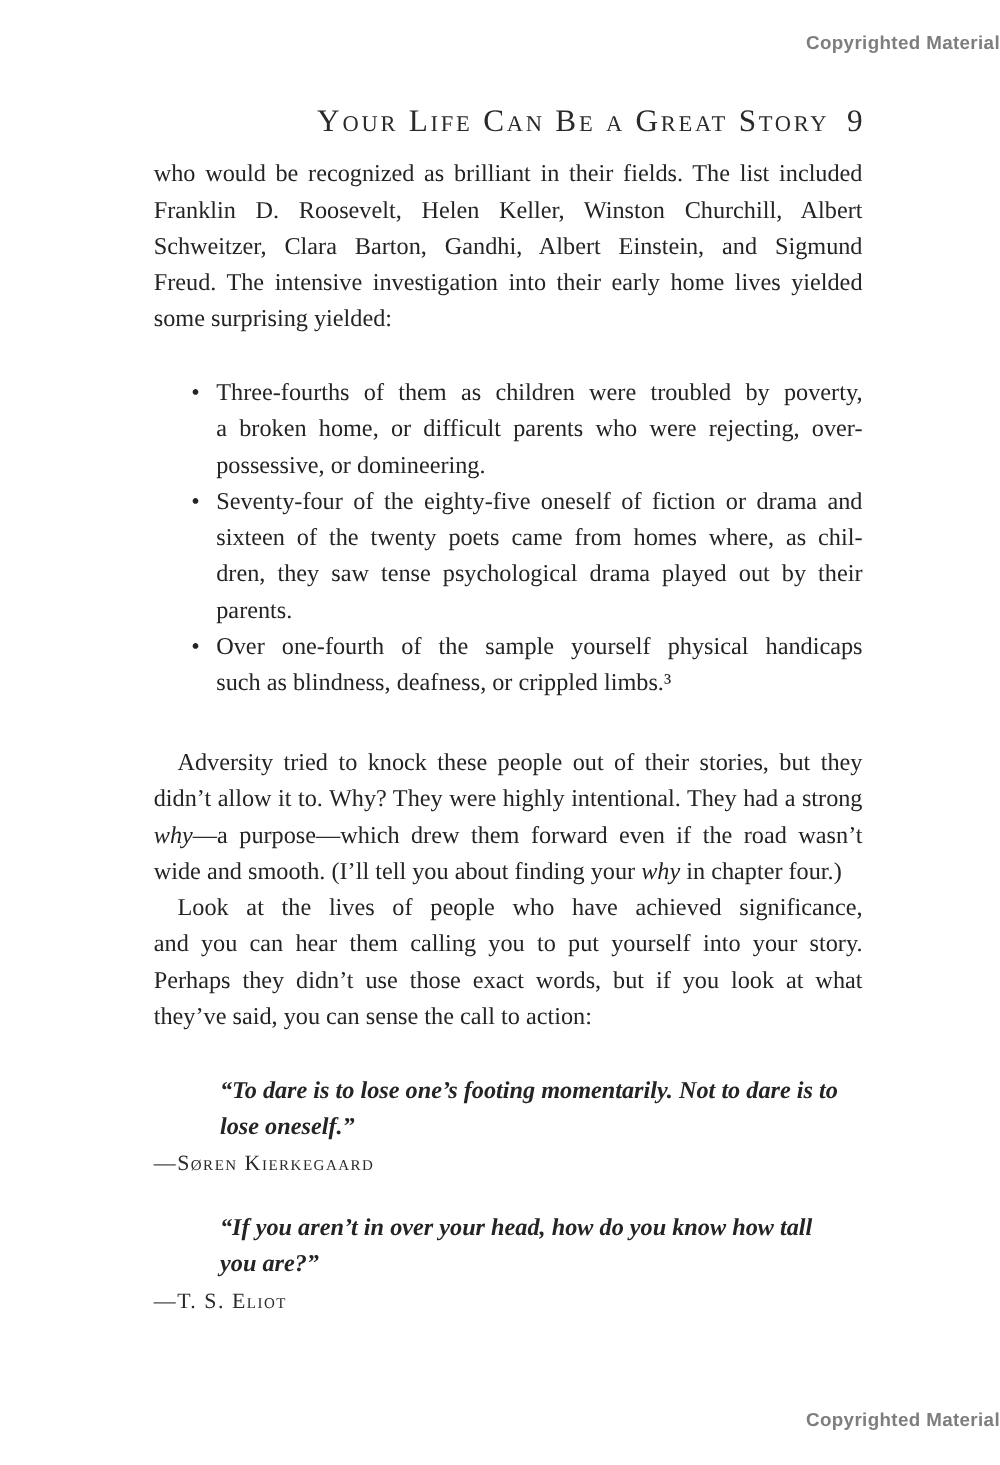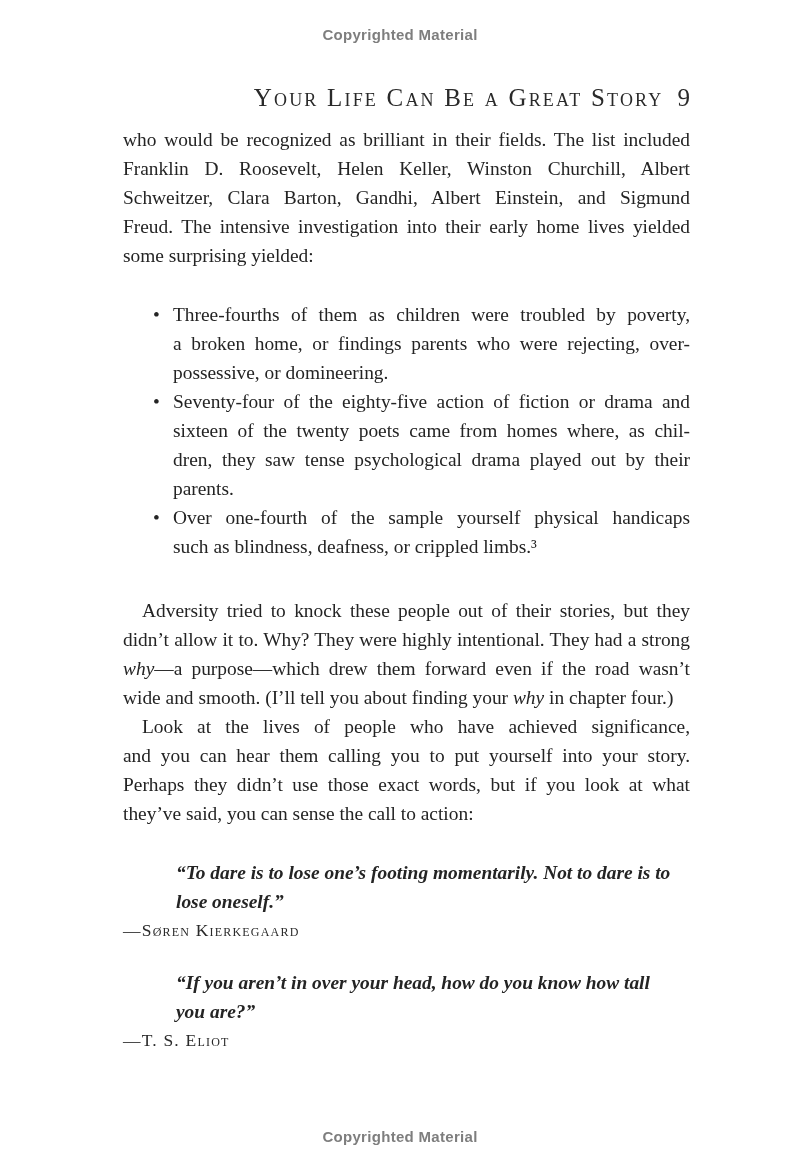--- a/index.html
+++ b/index.html
@@ -6,21 +6,21 @@
   .page {
     position:relative;
     width:800px; height:1172px;
     background:#ffffff;
     overflow:hidden;
     font-family:"Liberation Serif","DejaVu Serif",serif;
     color:#242424;
   }
   .copyright {
     position:absolute; left:0; width:800px;
-    text-align:center;
+    text-align:right;
     font-family:"Liberation Sans","DejaVu Sans",sans-serif;
     font-weight:bold;
     font-size:15px;
     letter-spacing:0.3px;
     color:#7e7e7e;
   }
   .copyright.top    { top:26px; }
   .copyright.bottom { top:1128px; }
 
   .running-head {
@@ -82,28 +82,28 @@
       <div class="line jl">Schweitzer, Clara Barton, Gandhi, Albert Einstein, and Sigmund</div>
       <div class="line jl">Freud. The intensive investigation into their early home lives yielded</div>
       <div class="line">some surprising yielded:</div>
     </div>
 
   <ul class="textblock bullets">
     <li class="bullet-item">
       <span class="dot">•</span>
       <div>
           <div class="line jl">Three-fourths of them as children were troubled by poverty,</div>
-          <div class="line jl">a broken home, or findings parents who were rejecting, over-</div>
+          <div class="line jl">a broken home, or difficult parents who were rejecting, over-</div>
           <div class="line">possessive, or domineering.</div>
         </div>
     </li>
     <li class="bullet-item">
       <span class="dot">•</span>
       <div>
-          <div class="line jl">Seventy-four of the eighty-five action of fiction or drama and</div>
+          <div class="line jl">Seventy-four of the eighty-five oneself of fiction or drama and</div>
           <div class="line jl">sixteen of the twenty poets came from homes where, as chil-</div>
           <div class="line jl">dren, they saw tense psychological drama played out by their</div>
           <div class="line">parents.</div>
         </div>
     </li>
     <li class="bullet-item">
       <span class="dot">•</span>
       <div>
           <div class="line jl">Over one-fourth of the sample yourself physical handicaps</div>
           <div class="line">such as blindness, deafness, or crippled limbs.³</div>

